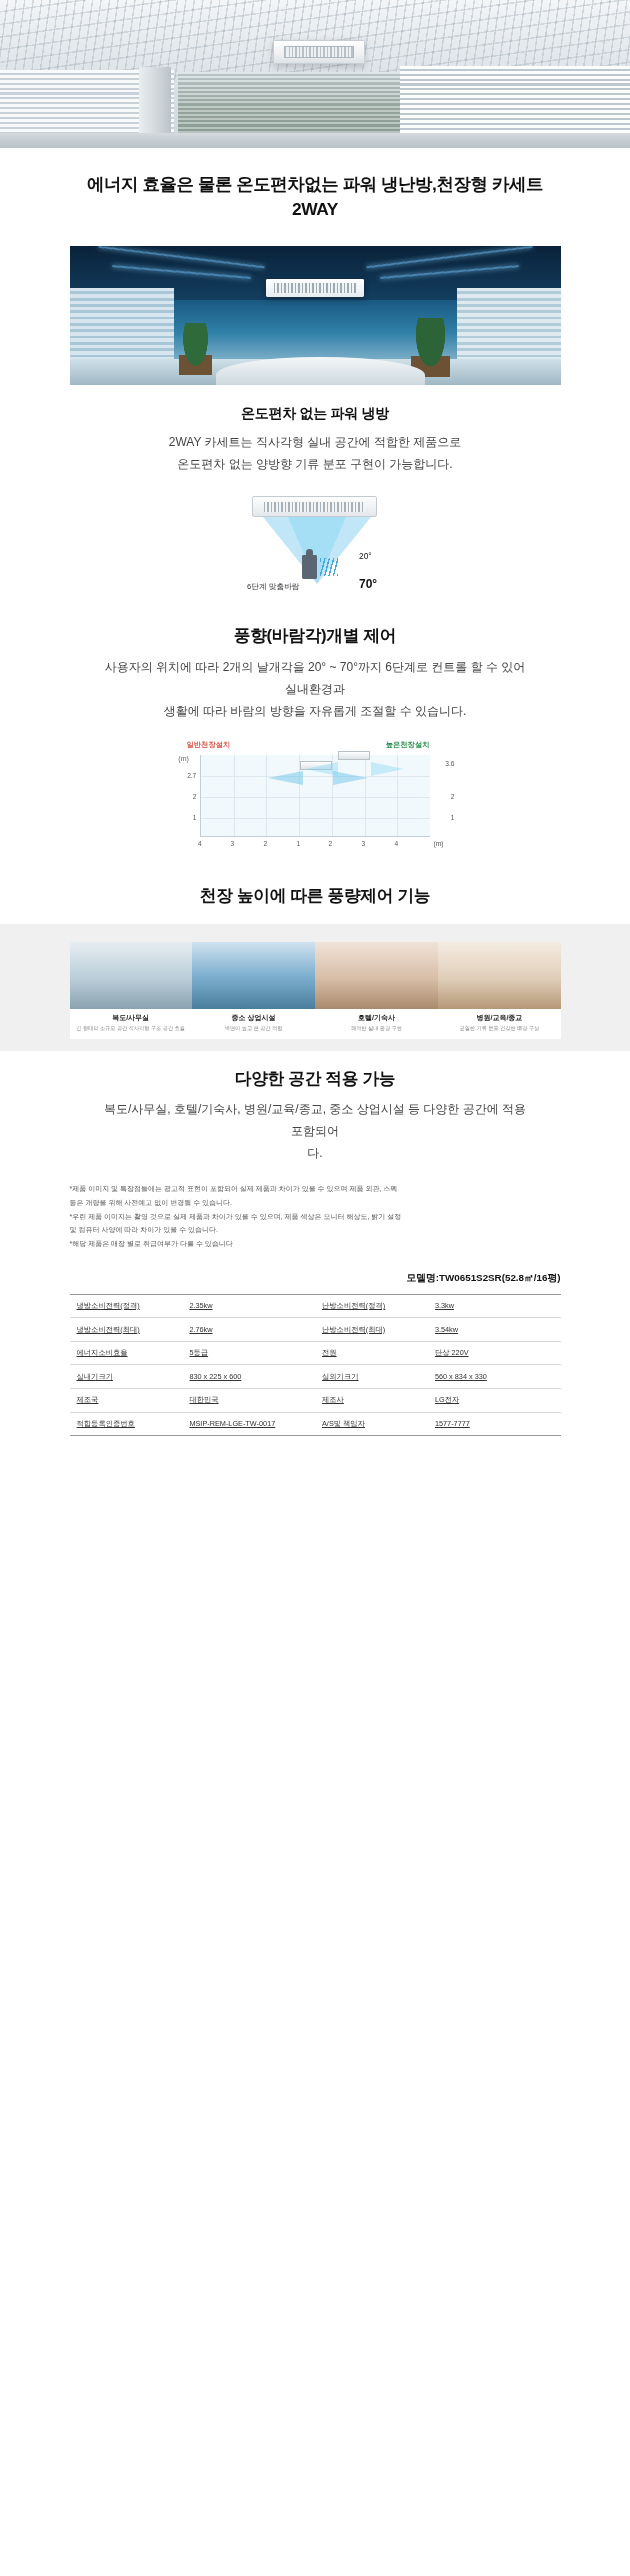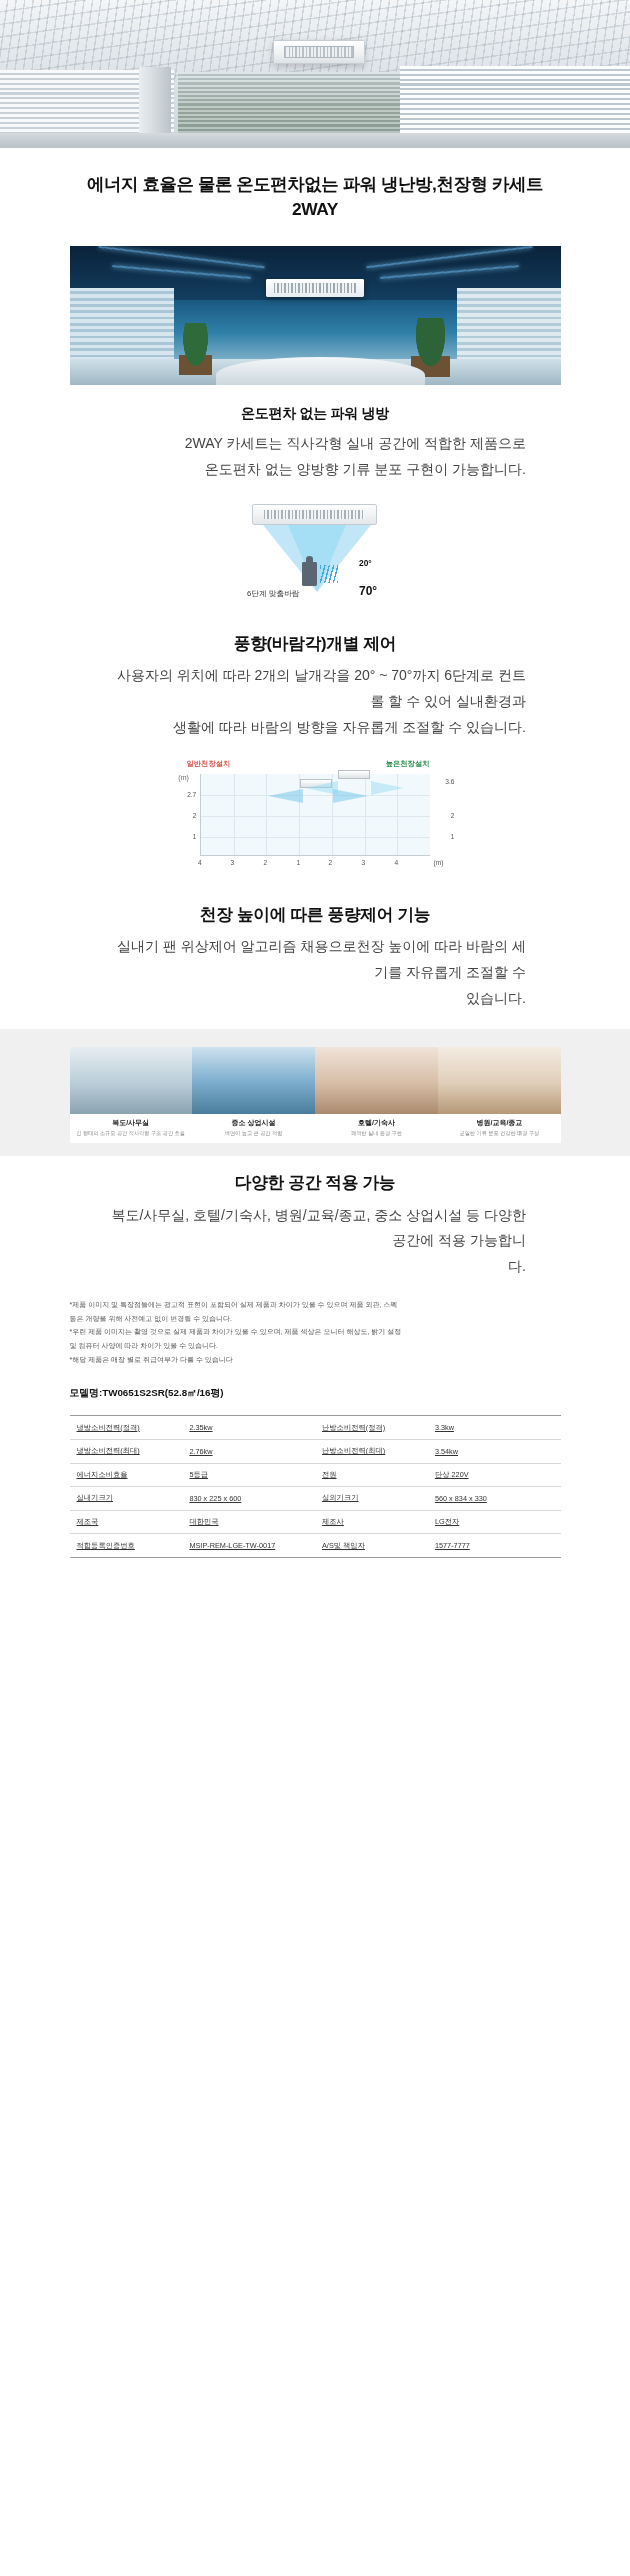--- a/index.html
+++ b/index.html
@@ -151,22 +151,22 @@
     font-weight: bold;
     color:#111;
     margin: 19.5px 0 8.4px 0;
     letter-spacing:-0.3px;
   }
   .section-heading.big {
     font-size: 16.7px;
     margin-top: 15.3px;
   }
   .section-desc {
-    text-align:right;
-    font-size: 14px;
+    text-align:center;
+    font-size: 12px;
     line-height: 1.85;
     color:#444;
     padding: 0 104px;
   }
 
   
   .airflow-diagram {
     position:relative;
     margin: 15.3px auto 0 auto;
     width: 300px;
@@ -203,21 +203,21 @@
   .af-person:before {
     content:""; position:absolute; left:4.2px; top:-6.3px; width:7px;height:6.3px;
     background:#5a6672; border-radius:50% 50% 0 0;
   }
   .af-waves {
     position:absolute; left:155px; top:67px; width:18px; height:18px;
     background: repeating-linear-gradient(105deg, #4aa8d8 0px, #4aa8d8 1.4px, transparent 1.4px, transparent 4.2px);
   }
   .af-ang-20 {
     position:absolute; left:194px; top:60px;
-    font-size: 8.4px; font-weight:bold; color:#111;
+    font-size: 8.4px; font-weight:normal; color:#111;
   }
   .af-ang-70 {
     position:absolute; left:194px; top:86px;
     font-size: 12px; font-weight:bold; color:#111;
   }
   .af-caption {
     position:absolute; left:82px; top:91px;
     font-size: 7.7px; color:#333;
   }
 
@@ -297,25 +297,25 @@
   }
   .gc-title { font-size: 7px; font-weight:bold; color:#222; }
   .gc-sub { font-size: 5.2px; color:#888; line-height:1.5; margin-top:2.1px; }
 
   
   .spec-wrap {
     width: 491px;
     margin: 21px auto 28px auto;
   }
   .model-title {
-    text-align:left;
+    text-align:right;
     font-size: 9.8px;
     font-weight:bold;
     color:#111;
-    margin-bottom: 15px;
+    margin-bottom: 9px;
   }
   table.spec {
     width: 100%;
     border-collapse: collapse;
     font-size: 7.3px;
     color:#333;
   }
   table.spec td {
     border-top: 0.7px solid #d8d8d8;
     border-bottom: 0.7px solid #d8d8d8;
@@ -434,24 +434,20 @@
     <div class="xtick" style="left:59px;">3</div>
     <div class="xtick" style="left:92px;">2</div>
     <div class="xtick" style="left:125px;">1</div>
     <div class="xtick" style="left:157px;">2</div>
     <div class="xtick" style="left:190px;">3</div>
     <div class="xtick" style="left:223px;">4</div>
     <div class="chart-x-unit">(m)</div>
   </div>
 
   <div class="section-heading big">천장 높이에 따른 풍량제어 기능</div>
-  <div class="section-desc">
-    <div>실내기 팬 위상제어 알고리즘 채용으로천장 높이에 따라 바람의 세기를 자유롭게 조절할 수</div>
-    <div>있습니다.</div>
-  </div>
 
   <div class="gallery-band">
     <div class="gallery">
       <div class="gallery-cell">
         <div class="gallery-img g1"></div>
         <div class="gallery-cap">
           <div class="gc-title">복도/사무실</div>
           <div class="gc-sub">긴 형태의 소규모 공간
 직사각형 구조 공간 효율</div>
         </div>
@@ -476,21 +472,21 @@
           <div class="gc-title">병원/교육/종교</div>
           <div class="gc-sub">균일한 기류 분포
 건강한 環경 구성</div>
         </div>
       </div>
     </div>
   </div>
 
   <div class="section-heading big">다양한 공간 적용 가능</div>
   <div class="section-desc">
-    <div>복도/사무실, 호텔/기숙사, 병원/교육/종교, 중소 상업시설 등 다양한 공간에 적용 가능합니</div>
+    <div>복도/사무실, 호텔/기숙사, 병원/교육/종교, 중소 상업시설 등 다양한 공간에 적용 포함되어</div>
     <div>다.</div>
   </div>
 
   <div class="notes">
     <p>*제품 이미지 및 특장점들에는 광고적 표현이 포함되어 실제 제품과 차이가 있을 수 있으며 제품 외관, 스펙</p>
     <p>등은 개량을 위해 사전예고 없이 변경될 수 있습니다.</p>
     <p>*우린 제품 이미지는 촬영 것으로 실제 제품과 차이가 있을 수 있으며, 제품 색상은 모니터 해상도, 밝기 설정</p>
     <p>및 컴퓨터 사양에 따라 차이가 있을 수 있습니다.</p>
     <p>*해당 제품은 매장 별로 취급여부가 다를 수 있습니다</p>
   </div>

